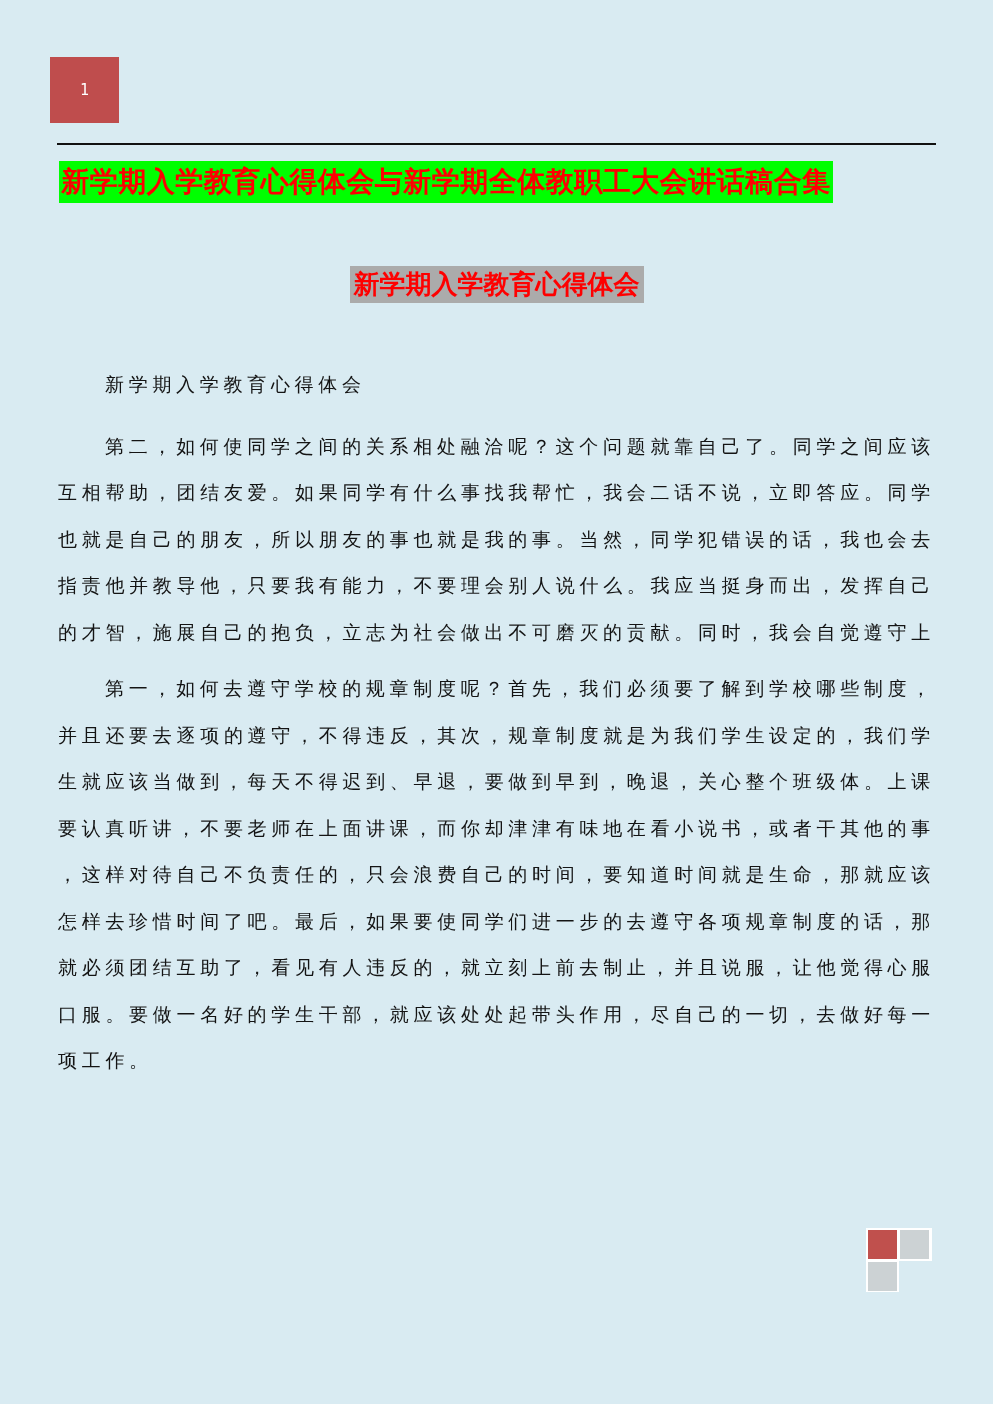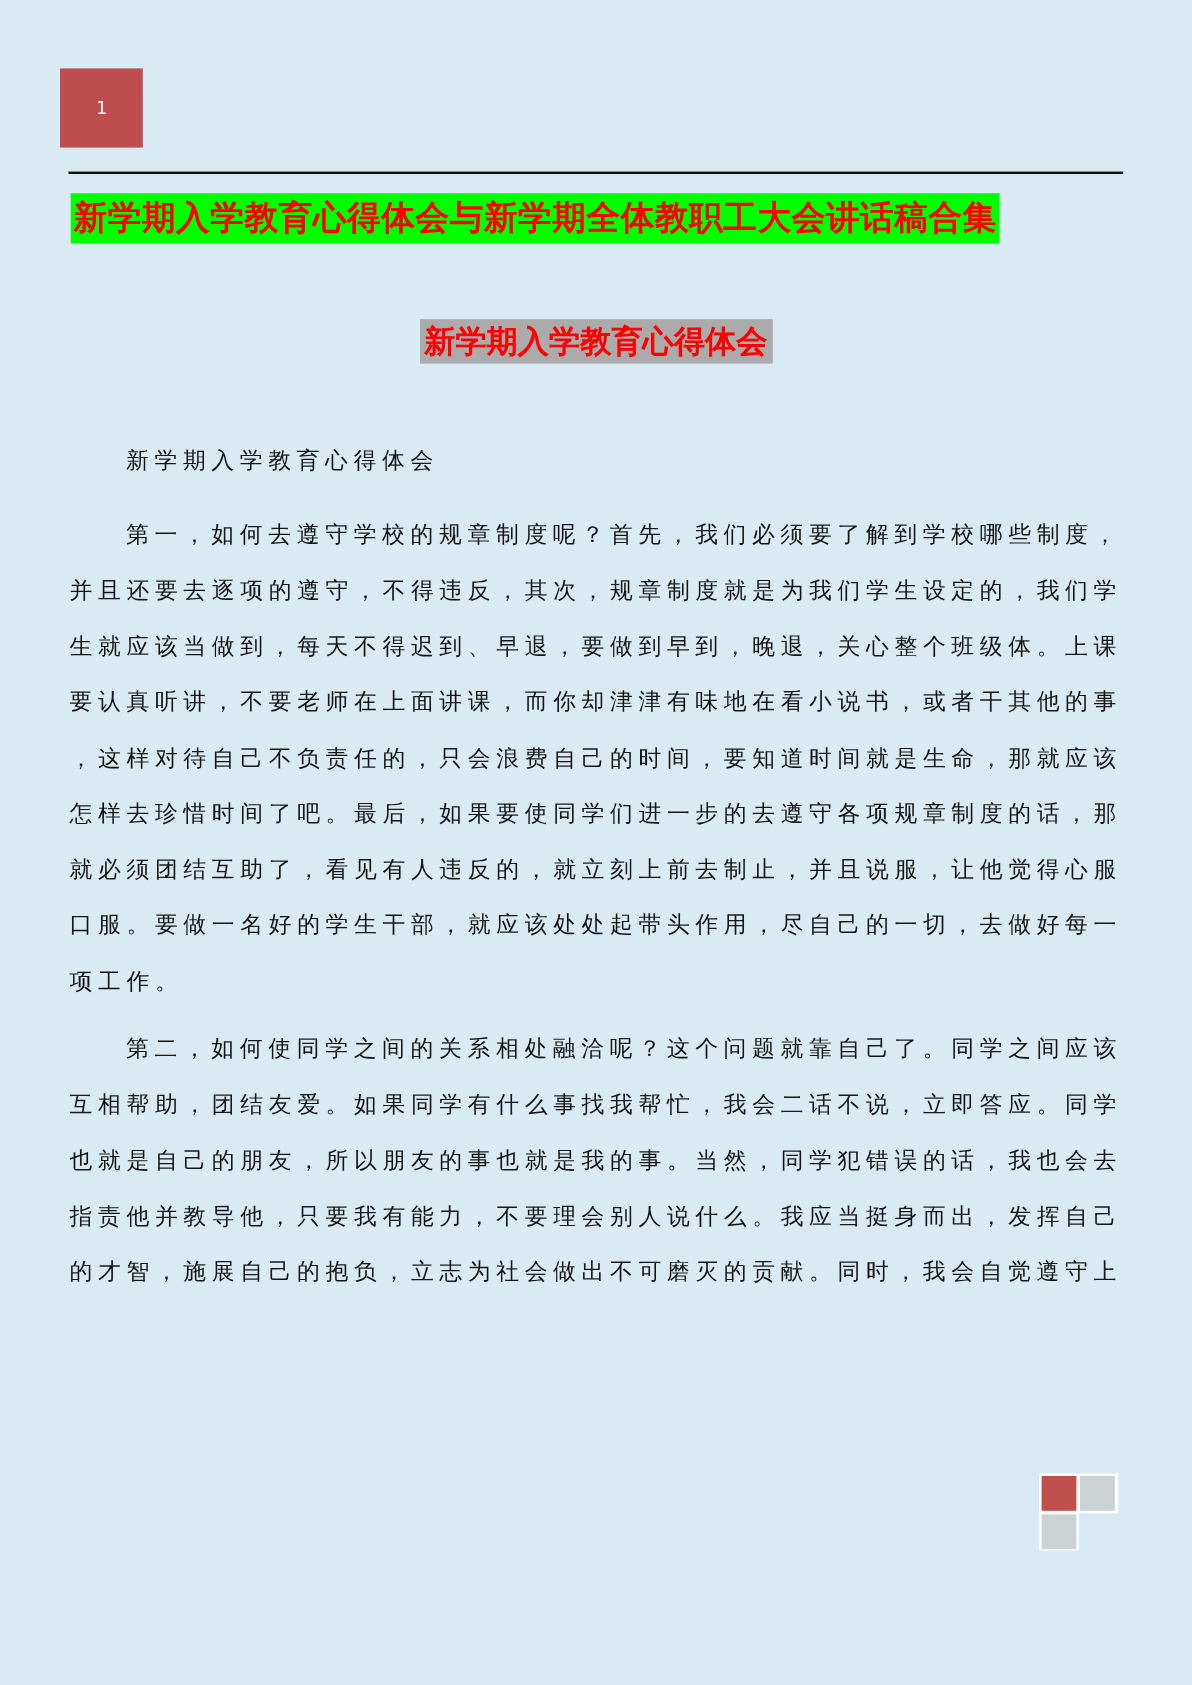--- a/index.html
+++ b/index.html
@@ -143,22 +143,22 @@
 <h1 class="main-title">
   <span class="hl-green">新学期入学教育心得体会与新学期全体教职工大会讲话稿合集</span>
 </h1>
 
 <h2 class="section-title">
   <span class="hl-gray">新学期入学教育心得体会</span>
 </h2>
 
 <div class="doc-body">
   <p class="body-heading">新学期入学教育心得体会</p>
+  <p>第二，如何使同学之间的关系相处融洽呢？这个问题就靠自己了。同学之间应该互相帮助，团结友爱。如果同学有什么事找我帮忙，我会二话不说，立即答应。同学也就是自己的朋友，所以朋友的事也就是我的事。当然，同学犯错误的话，我也会去指责他并教导他，只要我有能力，不要理会别人说什么。我应当挺身而出，发挥自己的才智，施展自己的抱负，立志为社会做出不可磨灭的贡献。同时，我会自觉遵守上</p>
   <p>第一，如何去遵守学校的规章制度呢？首先，我们必须要了解到学校哪些制度，并且还要去逐项的遵守，不得违反，其次，规章制度就是为我们学生设定的，我们学生就应该当做到，每天不得迟到、早退，要做到早到，晚退，关心整个班级体。上课要认真听讲，不要老师在上面讲课，而你却津津有味地在看小说书，或者干其他的事，这样对待自己不负责任的，只会浪费自己的时间，要知道时间就是生命，那就应该怎样去珍惜时间了吧。最后，如果要使同学们进一步的去遵守各项规章制度的话，那就必须团结互助了，看见有人违反的，就立刻上前去制止，并且说服，让他觉得心服口服。要做一名好的学生干部，就应该处处起带头作用，尽自己的一切，去做好每一项工作。</p>
-  <p>第二，如何使同学之间的关系相处融洽呢？这个问题就靠自己了。同学之间应该互相帮助，团结友爱。如果同学有什么事找我帮忙，我会二话不说，立即答应。同学也就是自己的朋友，所以朋友的事也就是我的事。当然，同学犯错误的话，我也会去指责他并教导他，只要我有能力，不要理会别人说什么。我应当挺身而出，发挥自己的才智，施展自己的抱负，立志为社会做出不可磨灭的贡献。同时，我会自觉遵守上</p>
 </div>
 
 <div class="corner-logo">
   <div class="bar-top"></div>
   <div class="bar-left"></div>
   <div class="sq sq-red"></div>
   <div class="sq sq-gray1"></div>
   <div class="sq sq-gray2"></div>
 </div>
 

